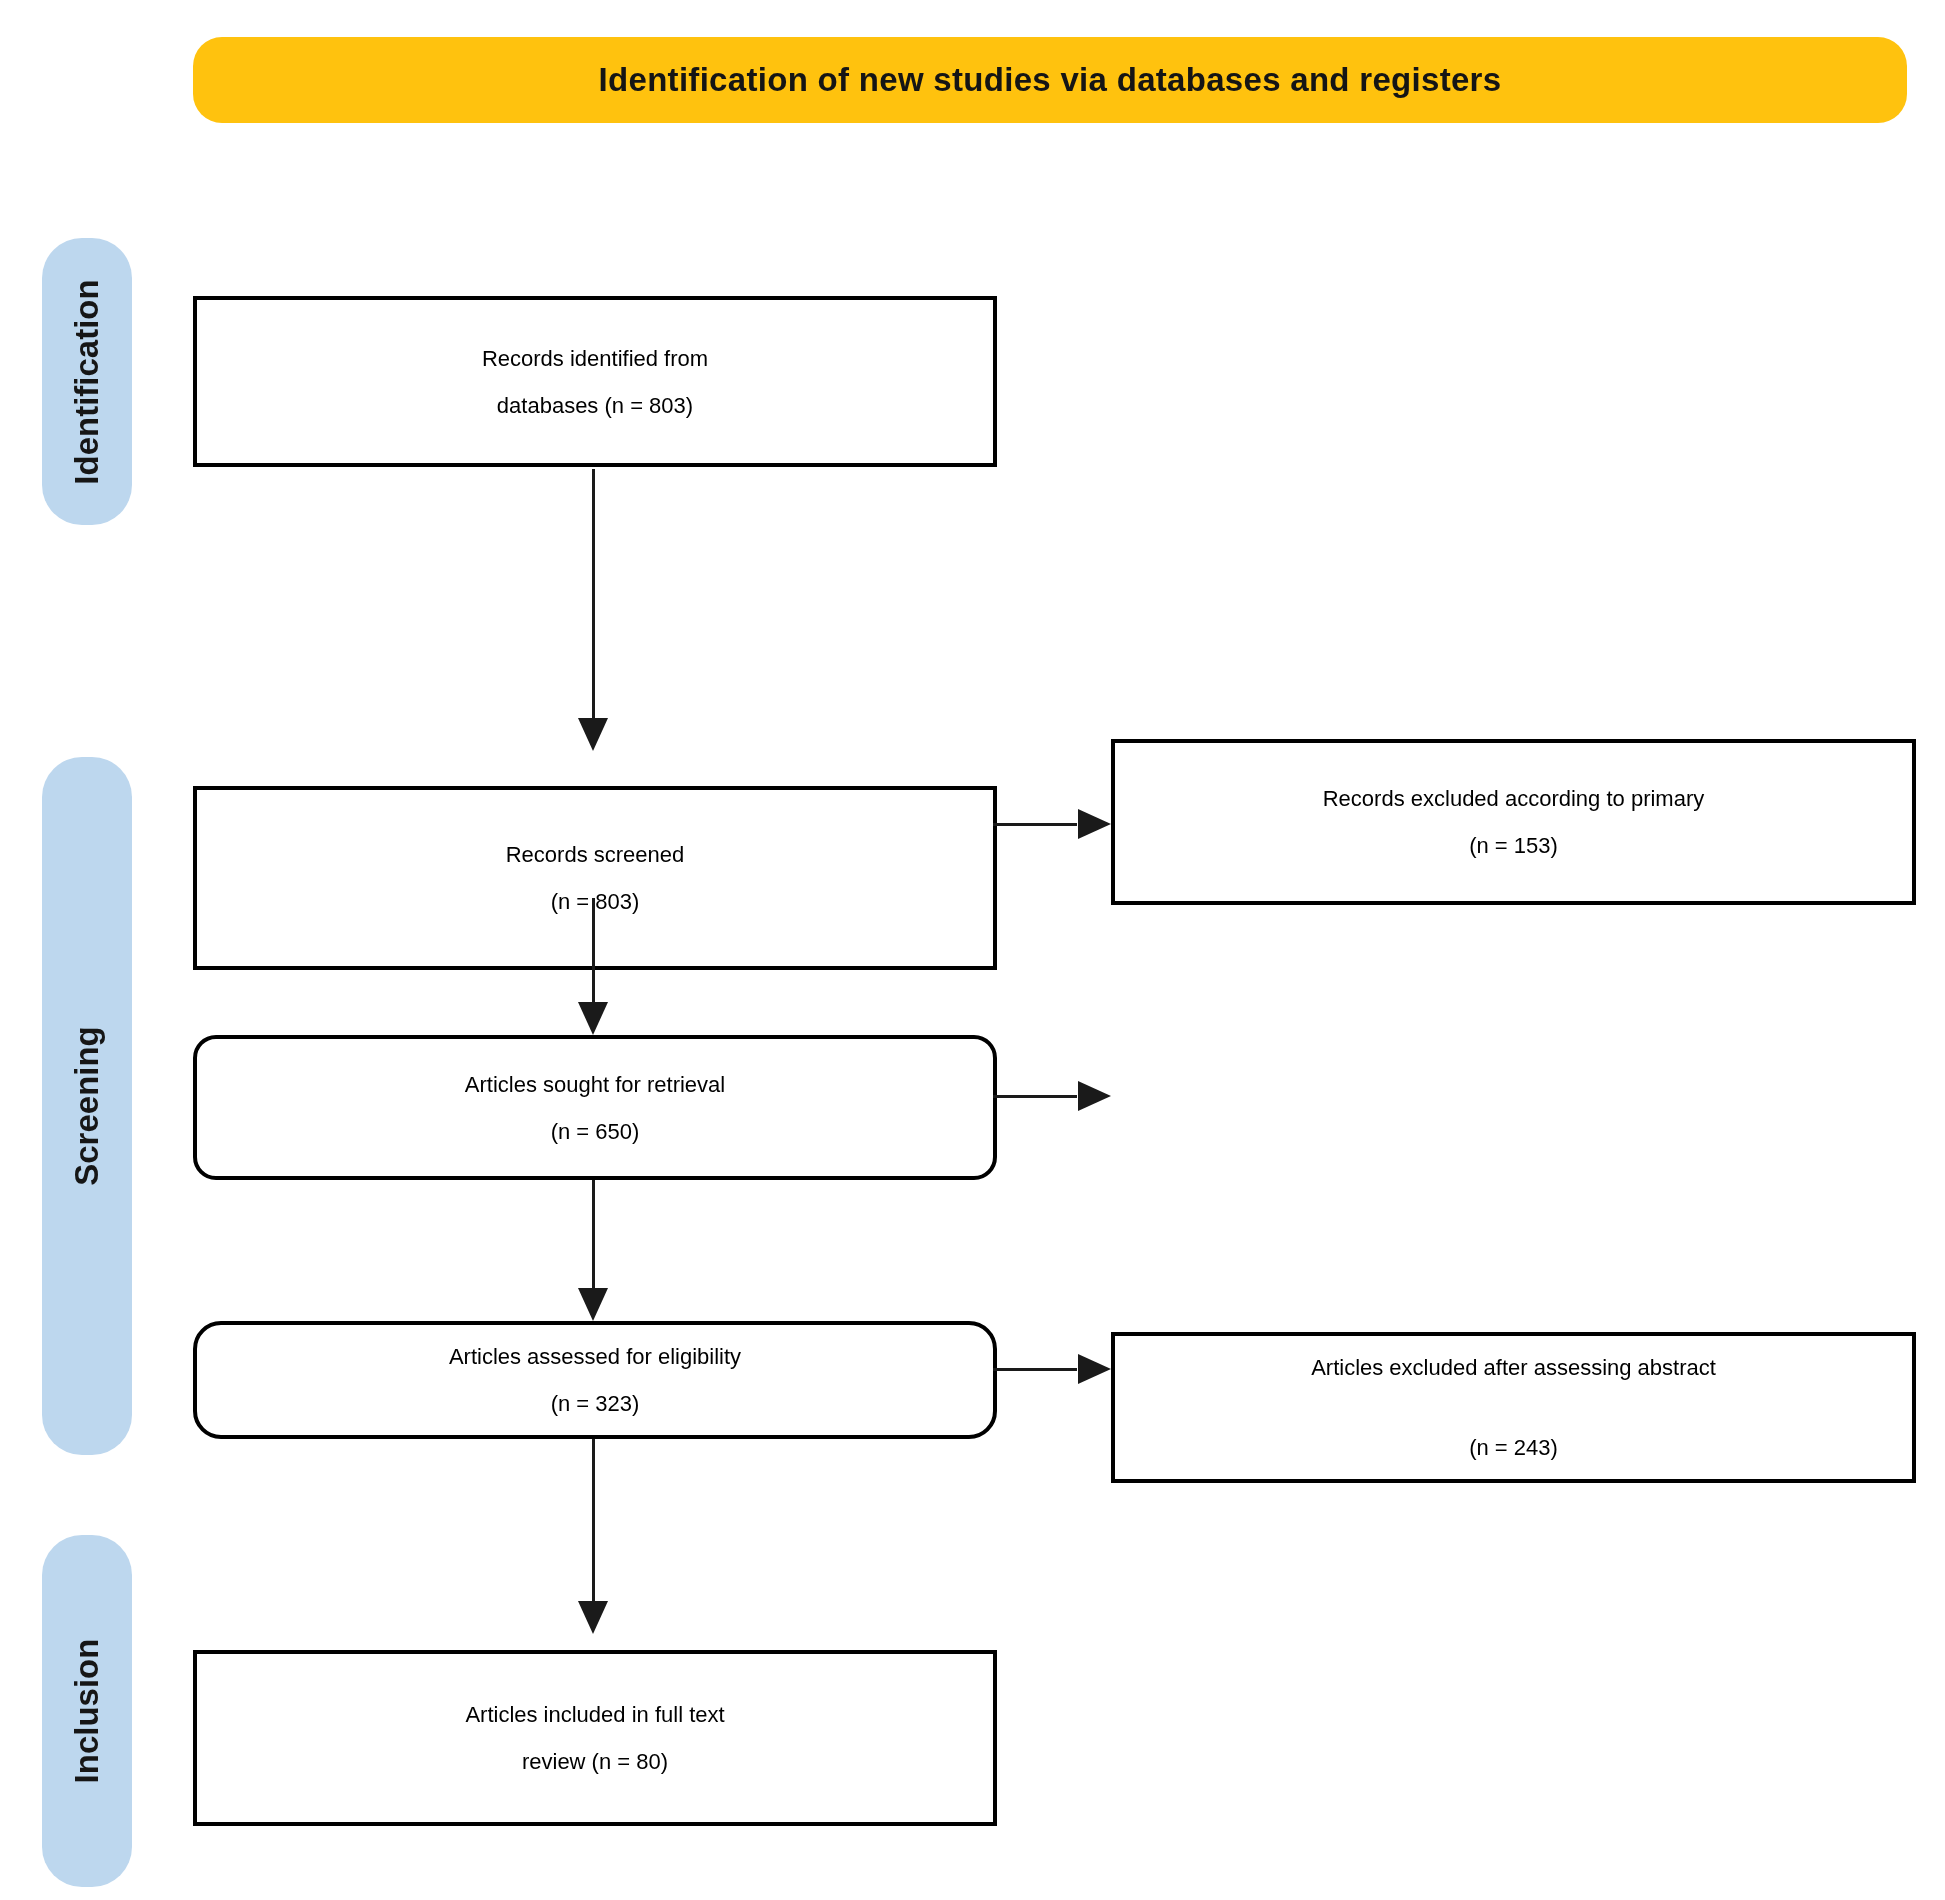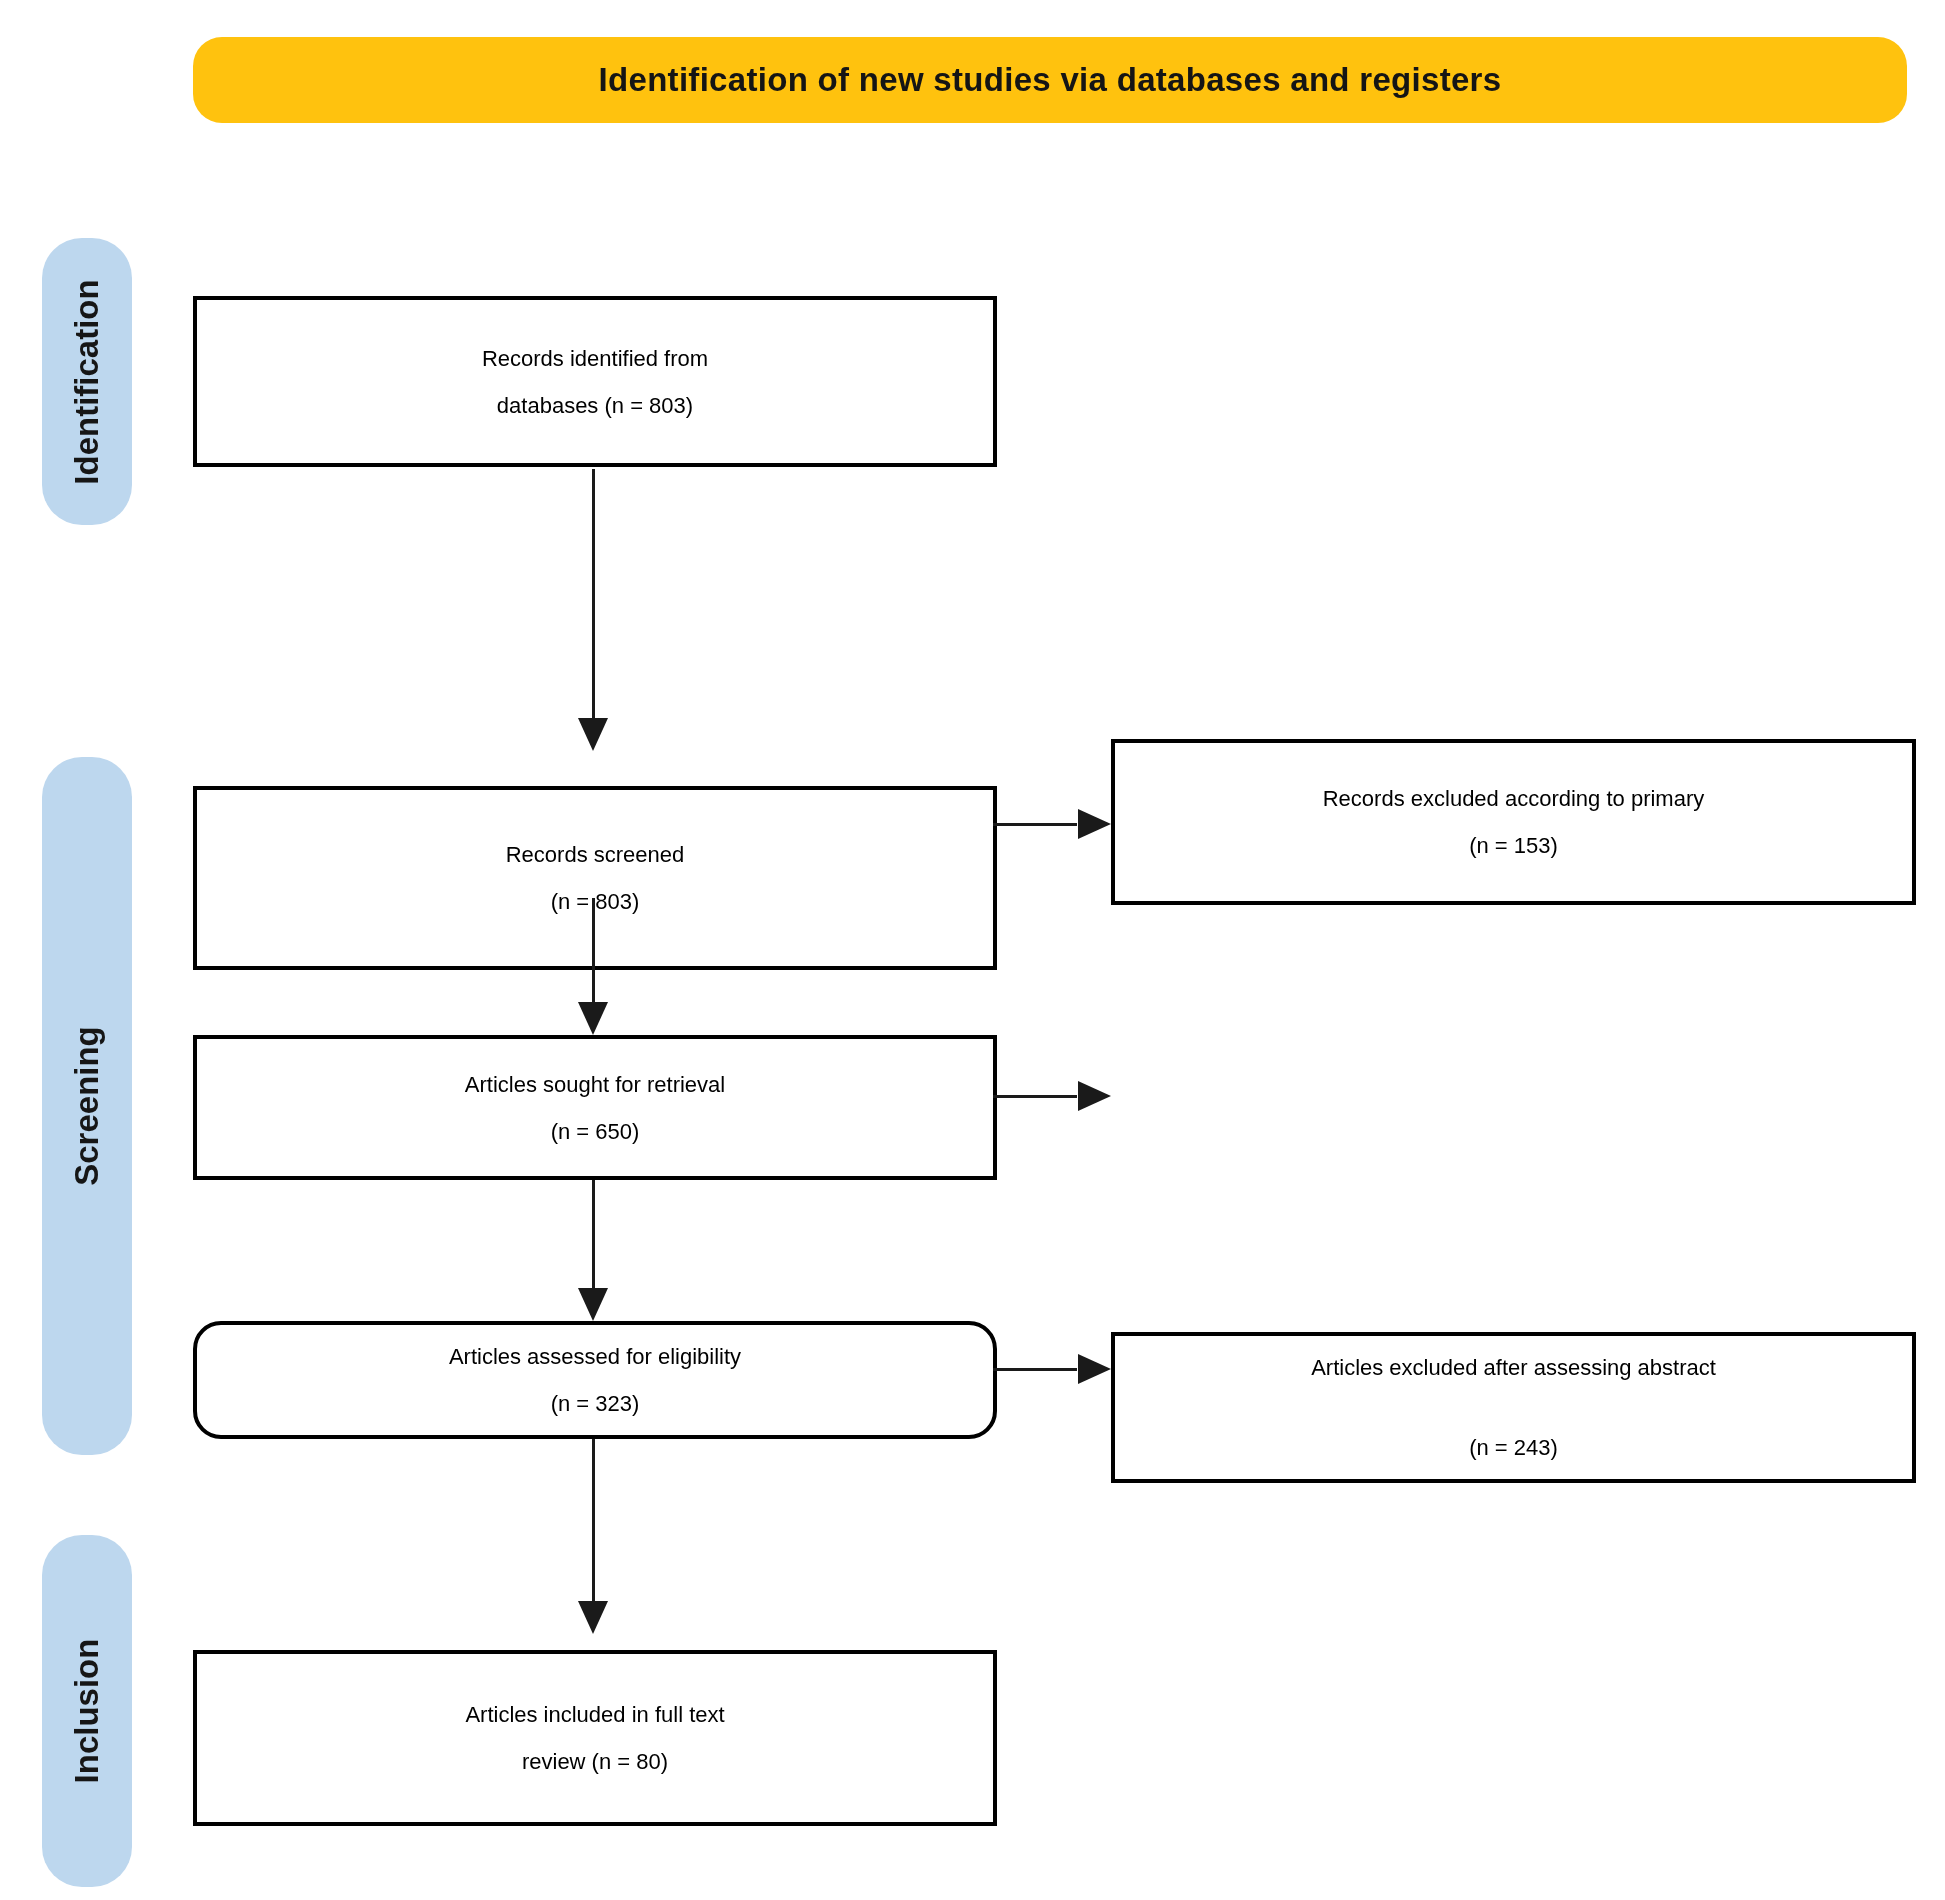--- a/index.html
+++ b/index.html
@@ -48,21 +48,21 @@
     border:4px solid var(--ink);
     display:flex;flex-direction:column;align-items:center;justify-content:center;
     text-align:center;
   }
   .box .line{font-size:22px;line-height:47px;color:var(--ink);text-align:right;}
   .box.spread{gap:33px;}
   .box-main{left:193px;width:804px;}
   .box-side{left:1111px;width:805px;}
   .box-records-identified{top:296px;height:171px;}
   .box-records-screened{top:751px;height:184px;margin-top:35px;}
-  .box-articles-sought{top:1035px;height:145px;}
+  .box-articles-sought{top:1035px;height:145px;border-radius:23px;}
   .box-articles-assessed{top:1321px;height:118px;border-radius:28px;}
   .box-articles-included{top:1635px;height:176px;margin-top:15px;}
   .box-records-excluded{top:739px;height:166px;}
   .box-articles-excluded-t2{top:1031px;height:123px;}
   .box-articles-excluded-abs{top:1292px;height:151px;margin-top:40px;}
 
   
   .varrow{position:absolute;left:578px;width:31px;}
   .varrow .arrow-line{position:absolute;left:14px;top:0;width:2.7px;background:var(--arrow);}
   .varrow .arrow-head{

